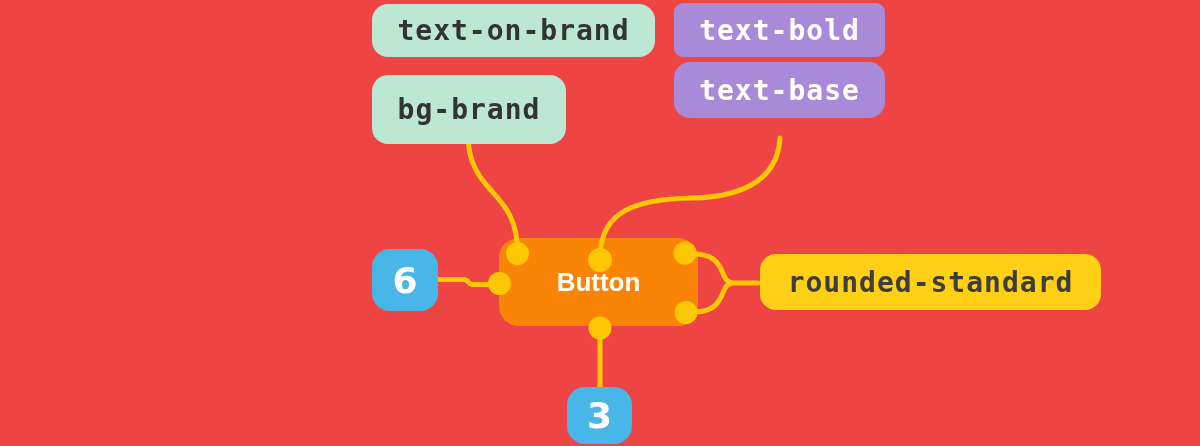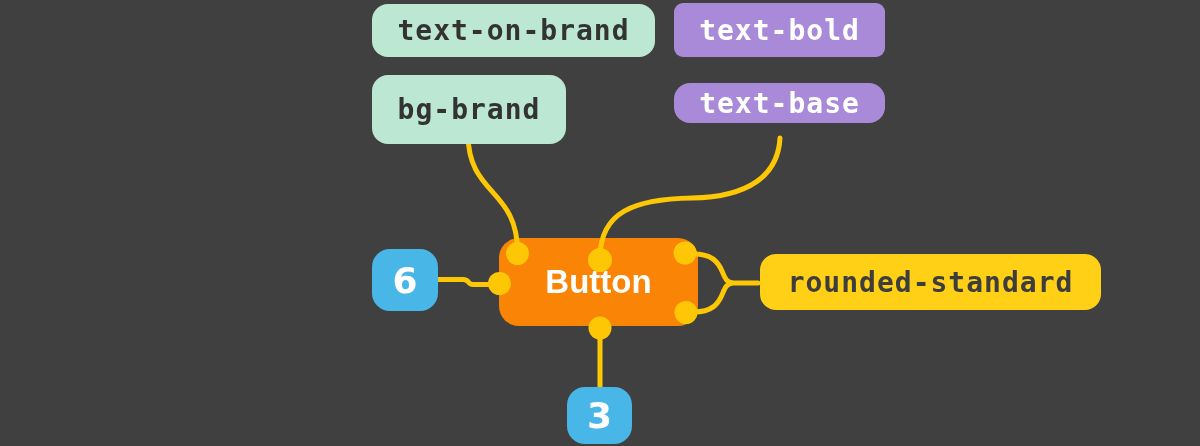--- a/index.html
+++ b/index.html
@@ -1,40 +1,40 @@
 <!DOCTYPE html>
 <html><head>
 <meta charset="utf-8">
 <style>
   html,body{margin:0;padding:0;background:#000;}
   #stage{
-    position:relative;width:1200px;height:446px;background:#404040;
+    position:relative;width:1200px;height:446px;background:#ef4444;
     overflow:hidden;font-family:"Liberation Sans",sans-serif;
   }
   .pill{
     position:absolute;display:flex;align-items:center;justify-content:center;
     box-sizing:border-box;font-weight:bold;white-space:nowrap;
   }
   .mono{font-family:"DejaVu Sans Mono",monospace;font-size:28px;letter-spacing:1px;}
   .mint{background:#bce7d2;color:#333333;border-radius:16px;}
   .purple{background:#a98ad8;color:#ffffff;border-radius:16px;}
   .gold{background:#ffd015;color:#3d3d3d;border-radius:16px;}
   .blue{background:#49b6e8;color:#ffffff;border-radius:18px;
         font-family:"DejaVu Sans",sans-serif;font-size:36px;}
   
   #p-text-on-brand{left:372px;top:4px;width:283px;height:53px;}
   #p-text-bold{left:674px;top:3px;width:211px;height:54px;border-radius:9px;}
   #p-bg-brand{left:372px;top:75px;width:194px;height:69px;}
-  #p-text-base{left:674px;top:83px;width:211px;height:40px;}
+  #p-text-base{left:674px;top:62px;width:211px;height:56px;}
   
   #demo-button{
     position:absolute;left:499px;top:238px;width:199px;height:88px;
     background:#f98405;border-radius:20px;color:#ffffff;
     display:flex;align-items:center;justify-content:center;
-    font-size:33px;font-weight:bold;z-index:1;
+    font-size:26px;font-weight:bold;z-index:1;
   }
   
   #p-6{left:372px;top:249px;width:66px;height:62px;}
   #p-3{left:567px;top:387px;width:65px;height:57px;}
   #p-rounded-standard{left:760px;top:254px;width:341px;height:56px;}
   #connector-layer{position:absolute;left:0;top:0;width:1200px;height:446px;z-index:5;}
   .pill{z-index:10;}
 </style>
 </head>
 <body>

